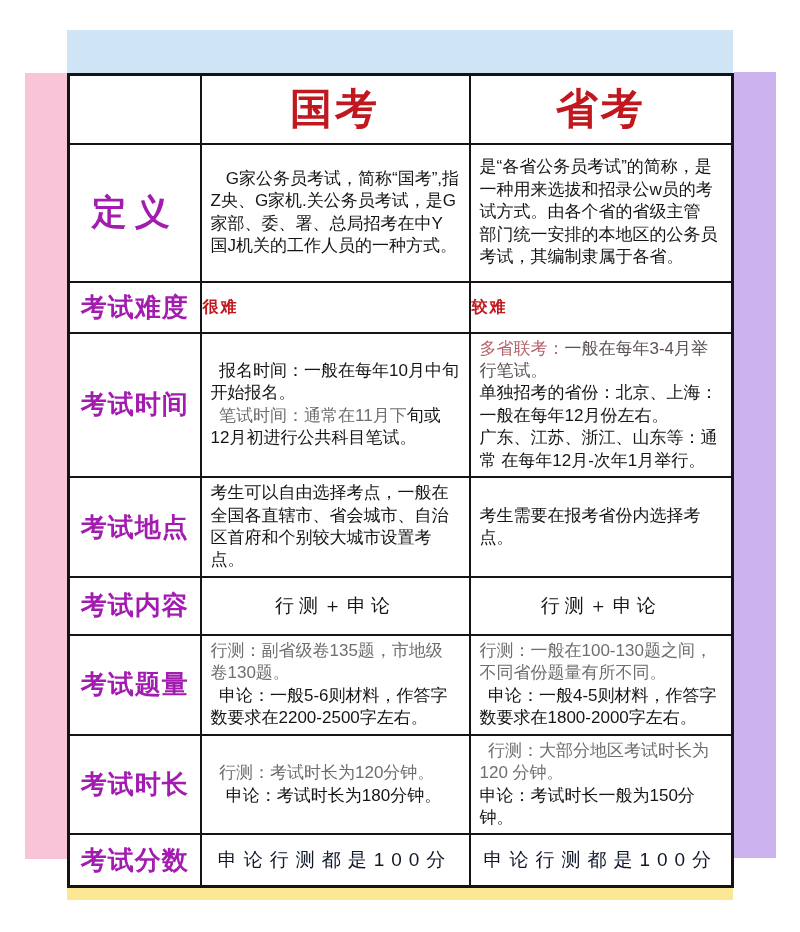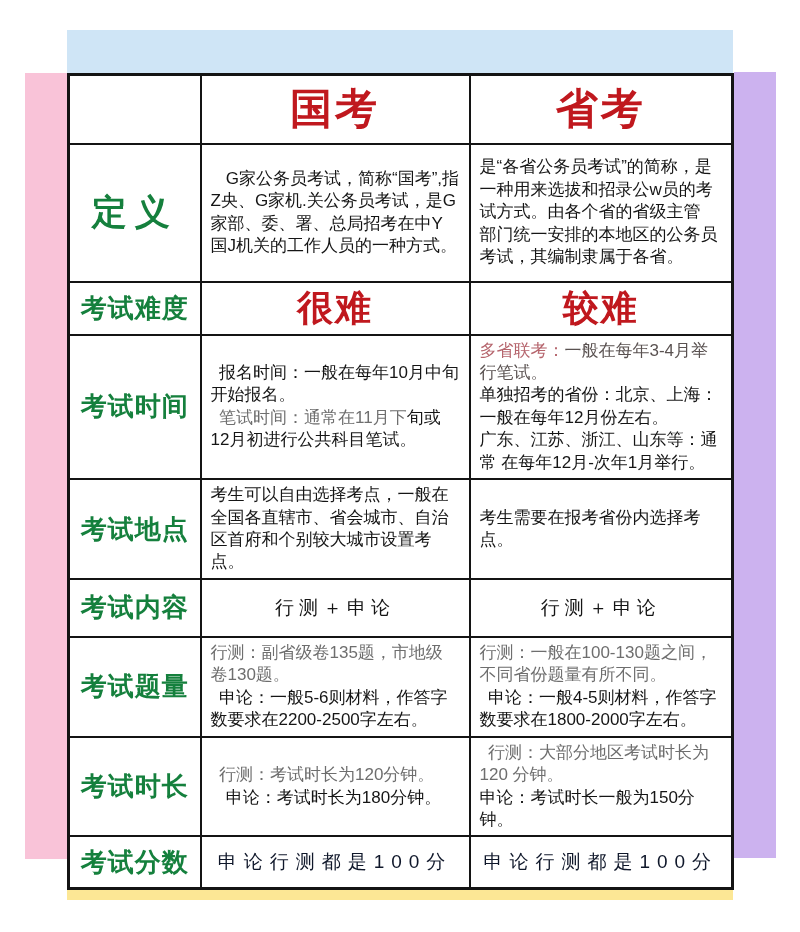--- a/index.html
+++ b/index.html
@@ -7,24 +7,24 @@
   .bar{position:absolute;}
   .bar-top{left:67px;top:30px;width:666px;height:43px;background:#cfe5f6;}
   .bar-left{left:25px;top:73px;width:42px;height:786px;background:#f9c3d8;}
   .bar-right{left:734px;top:72px;width:42px;height:786px;background:#ccb2ef;}
   .bar-bottom{left:67px;top:859px;width:666px;height:41px;background:#fce795;}
   .tbl-wrap{position:absolute;left:67px;top:73px;}
   table{border-collapse:collapse;table-layout:fixed;width:664px;background:#ffffff;}
   td{border:2px solid #141414;vertical-align:middle;overflow:hidden;}
   table{border:3px solid #141414;}
   col.c1{width:132px;}col.c2{width:269px;}col.c3{width:263px;}
-  .lbl{color:#15803d;font-weight:bold;font-size:26px;text-align:center;letter-spacing:1px;}
+  .lbl{color:#a21caf;font-weight:bold;font-size:26px;text-align:center;letter-spacing:1px;}
   .lbl-big{font-size:35px;letter-spacing:8px;}
   .hdr{color:#c0181e;font-weight:bold;font-size:42px;text-align:center;letter-spacing:3px;}
-  .big-red{color:#c0181e;font-weight:bold;font-size:36px;text-align:center;letter-spacing:2px;}
+  .big-red{color:#c0181e;font-weight:bold;font-size:16px;letter-spacing:2px;}
   .body-cell{font-size:17px;line-height:1.32;color:#151515;padding:4px 9px;}
   .body-cell p{margin:0;}
   .indent{text-indent:0.9em;}
   .indent-sm{text-indent:0.5em;}
   .center-cell{text-align:center;font-size:19px;letter-spacing:5px;color:#151515;}
   .score-cell{text-align:center;font-size:19px;letter-spacing:7px;color:#0f172a;}
   .gray{color:#6e6e6e;}
   .rose{color:#b5646c;}
   .dim{color:#5a5251;}
   .r-hdr{height:69px;}

